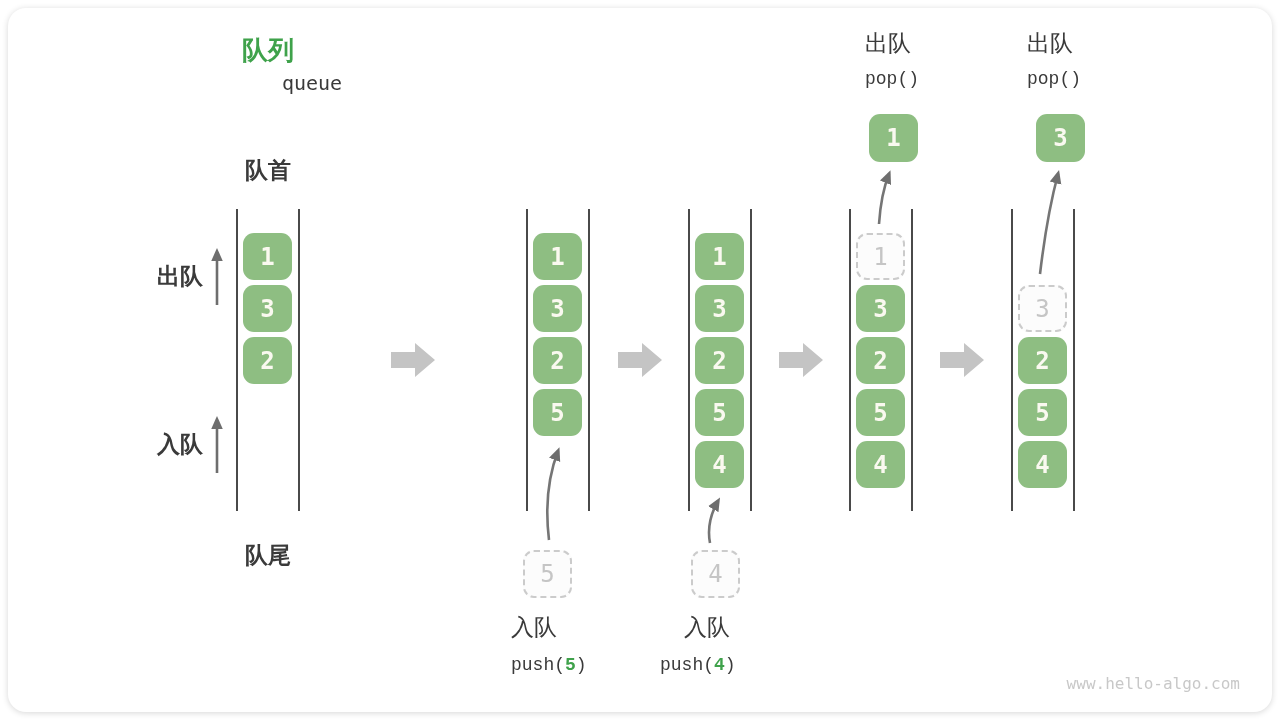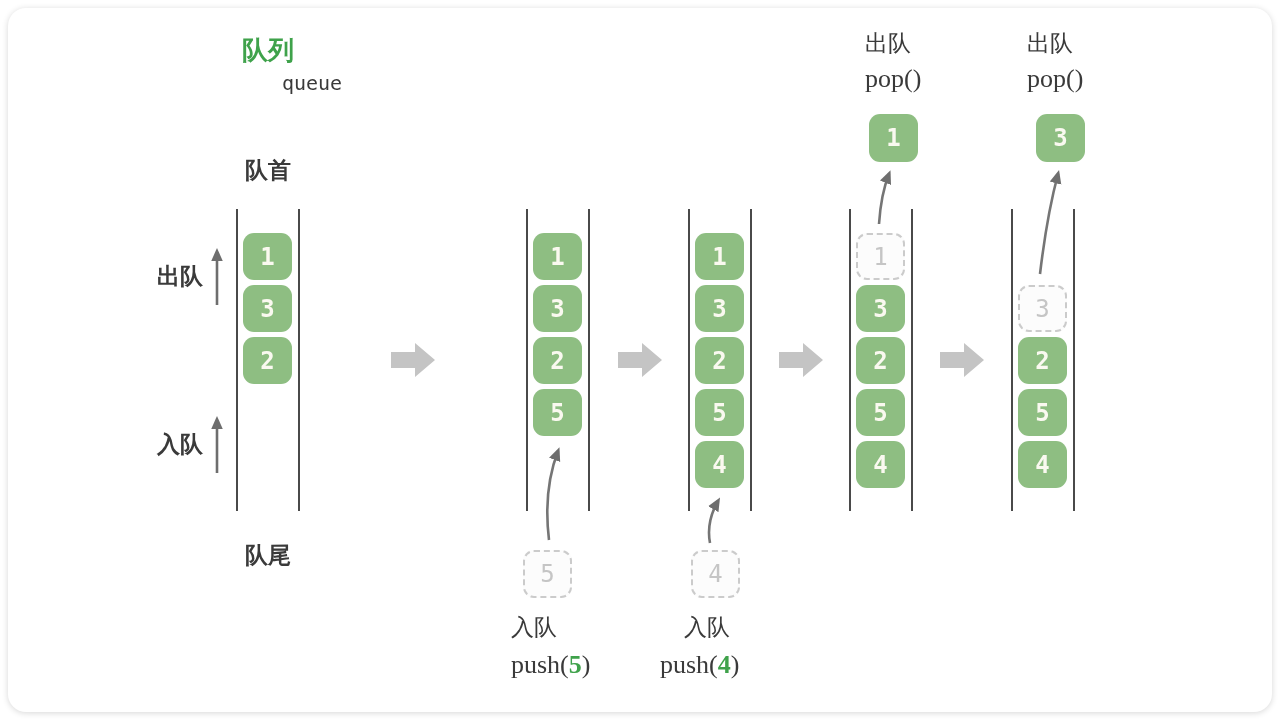--- a/index.html
+++ b/index.html
@@ -17,22 +17,22 @@
   .channel { position:absolute; top:209px; height:302px; width:64px;
              border-left:2px solid #4a4a4a; border-right:2px solid #4a4a4a; }
   .cell { position:absolute; width:49px; height:47px; background:#8ebe82;
           border-radius:11px; color:#faf9f0;
           font-family:"DejaVu Sans Mono", monospace; font-weight:bold; font-size:24px;
           display:flex; align-items:center; justify-content:center; }
   .cell.ghost { background:#fcfcfc; border:2px dashed #cbcbcb; color:#c5c5c5;
                 font-weight:normal; }
   .cell.floating { height:48px; }
   .op-label { position:absolute; font-size:23px; color:#3a3a3a; line-height:27px; }
-  .op-code { position:absolute; font-family:Liberation Serif, serif;
-             font-size:26px; color:#3a3a3a; line-height:30px; }
+  .op-code { position:absolute; font-family:Liberation Mono, monospace;
+             font-size:18px; color:#3a3a3a; line-height:30px; }
   .op-code .arg { color:#3fa24b; font-weight:bold; }
   .watermark { position:absolute; left:1000px; top:674px; width:240px;
                text-align:right; font-family:"DejaVu Sans Mono", monospace;
                font-size:16px; color:#c8c8c8; }
   svg.overlay { position:absolute; left:0; top:0; width:1280px; height:720px;
                 pointer-events:none; }
 </style>
 </head>
 <body>
 
@@ -42,20 +42,21 @@
 
   <div class="abs centerx title-zh" style="left:268px; top:33px;">队列</div>
   <div class="abs centerx title-en" style="left:268px; top:71px;">queue</div>
 
   <div class="abs centerx cjk-bold" style="left:268px; top:155px;font-family:Liberation Mono, monospace;">队首</div>
   <div class="abs centerx cjk-bold" style="left:268px; top:540px;">队尾</div>
 
   <div class="abs centerx cjk-bold" style="left:180px; top:261px;">出队</div>
   <div class="abs centerx cjk-bold" style="left:180px; top:429px;">入队</div>
 
+  <div class="watermark">www.hello-algo.com</div>
 
   <svg class="overlay" viewBox="0 0 1280 720">
     <defs>
       <marker id="ah" viewBox="0 0 10 10" refX="7" refY="5" markerWidth="5.2" markerHeight="5.2" orient="auto">
         <path d="M0,0.6 L10,5 L0,9.4 z" fill="#6e6e6e"></path>
       </marker>
     </defs>
 
     <line x1="217" y1="305" x2="217" y2="252" stroke="#6e6e6e" stroke-width="2.6" marker-end="url(#ah)"></line>
     <line x1="217" y1="473" x2="217" y2="420" stroke="#6e6e6e" stroke-width="2.6" marker-end="url(#ah)"></line>

